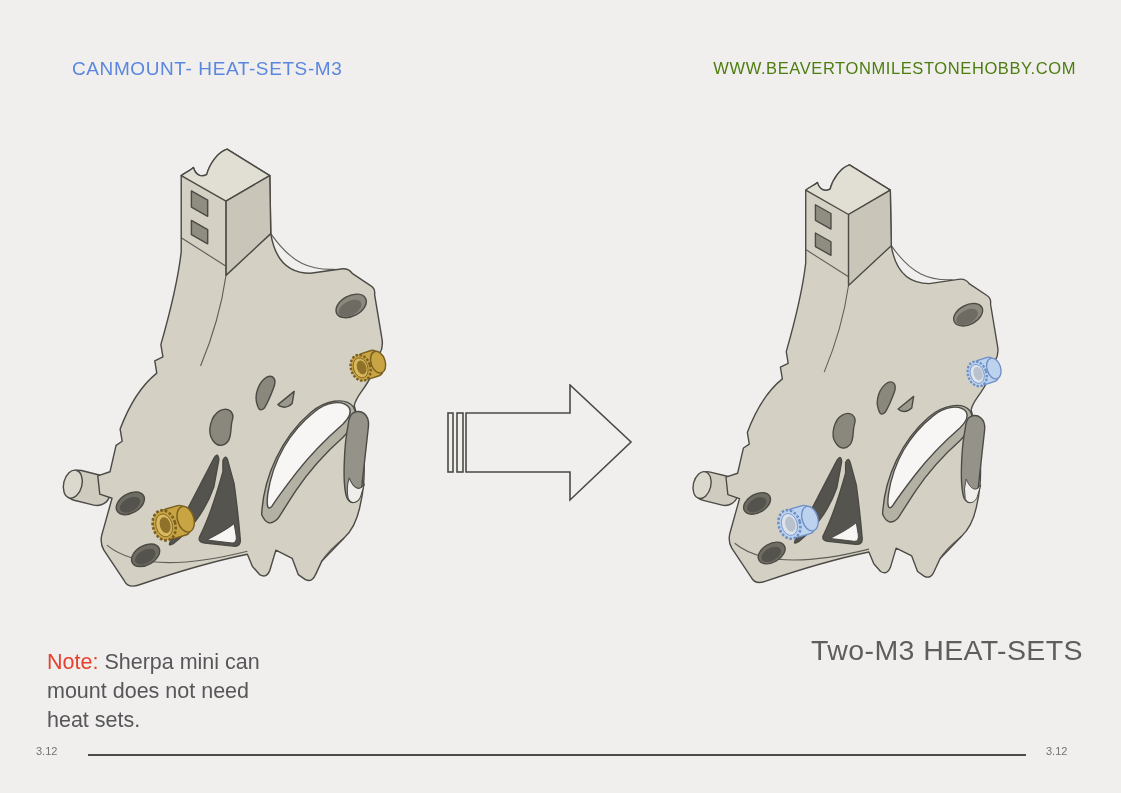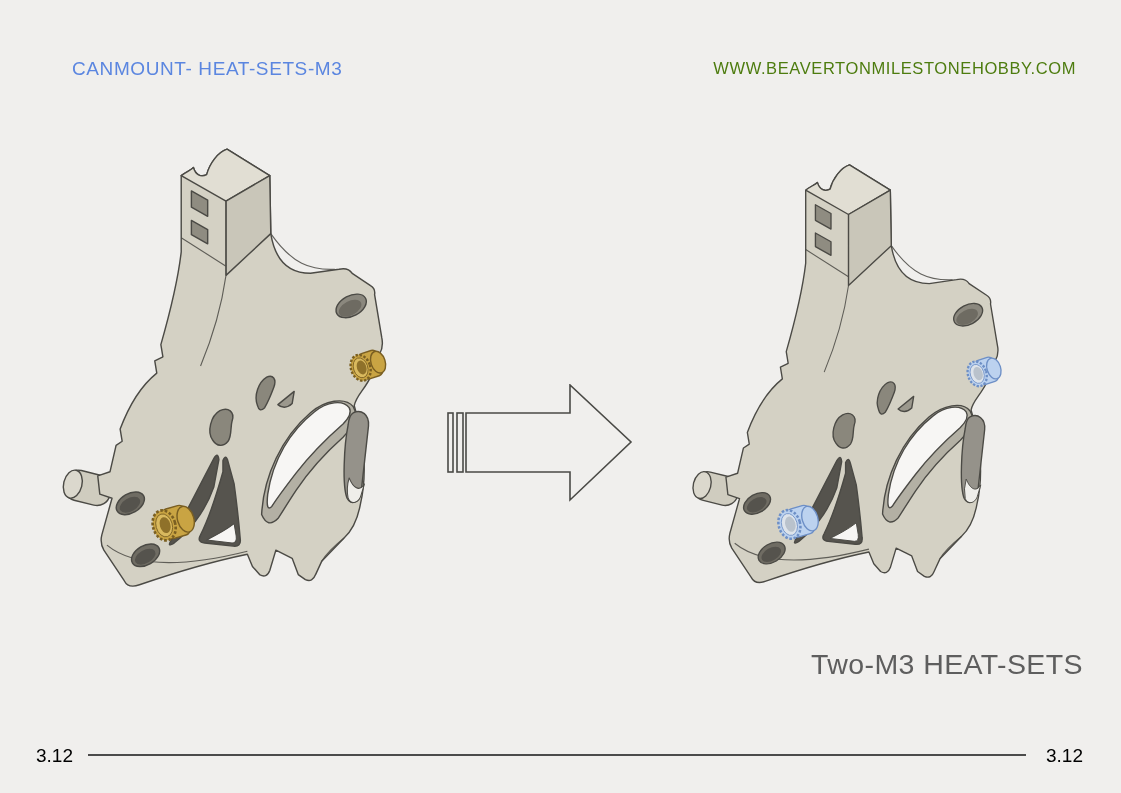--- a/index.html
+++ b/index.html
@@ -20,28 +20,28 @@
   .fig{position:absolute;}
   .fig-before{left:58px;top:140px;width:336px;height:458px;}
   .fig-after{left:688px;top:156px;width:321px;height:438px;}
   .arrow-wrap{position:absolute;left:447px;top:384px;width:186px;height:118px;}
   .note{
     position:absolute;left:47px;top:648px;width:270px;
     font-size:21.5px;line-height:29px;color:#57575a;
   }
   .note .note-label{color:#e8402f;}
   .caption{
-    position:absolute;right:38px;top:648px;
+    position:absolute;right:38px;top:634px;
     font-size:28.5px;color:#5e5e5e;letter-spacing:0.4px;
   }
   .footer-line{
     position:absolute;left:88px;top:754px;width:938px;height:0;
     border-top:2px solid #4b4b4b;
   }
-  .page-num{position:absolute;top:745px;font-size:19px;color:#000000;}
+  .page-num{position:absolute;top:745px;font-size:11px;color:#737373;}
   .page-num.left{left:36px;}
   .page-num.right{left:1046px;}
   svg{display:block;}
 </style>
 </head>
 <body>
 
 <div class="page">
 
   <div class="doc-title">CANMOUNT- HEAT-SETS-M3</div>
@@ -157,20 +157,25 @@
       <rect x="1" y="29" width="5" height="59"></rect>
       <rect x="10" y="29" width="6" height="59"></rect>
       <path d="M19,29 L123,29 L123,1 L184,58 L123,116 L123,88 L19,88 Z"></path>
     </svg>
   </div>
 
   <svg class="fig fig-after" viewBox="0 0 330 450" style="--ins-body: #BCD2EF; --ins-edge: #6D8FC6; --ins-face: #DDE3EA; --ins-bore: #B9C2CC;">
     <use href="#bracket"></use>
   </svg>
 
+  <div class="note">
+    <div><span class="note-label">Note:</span> <span>Sherpa mini can</span></div>
+    <div>mount does not need</div>
+    <div>heat sets.</div>
+  </div>
 
   <div class="caption">Two-M3 HEAT-SETS</div>
 
   <div class="page-num left">3.12</div>
   <div class="footer-line"></div>
   <div class="page-num right">3.12</div>
 
 </div>
 
 </body></html>

